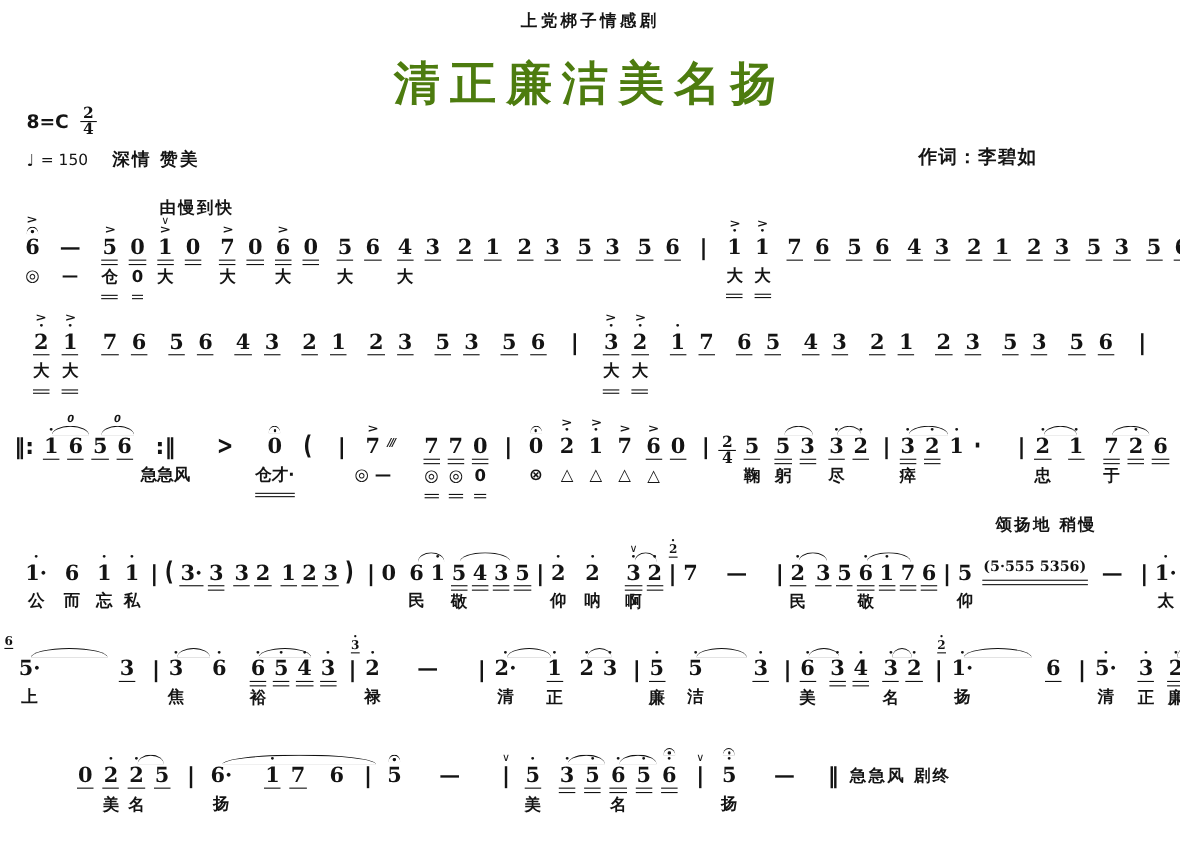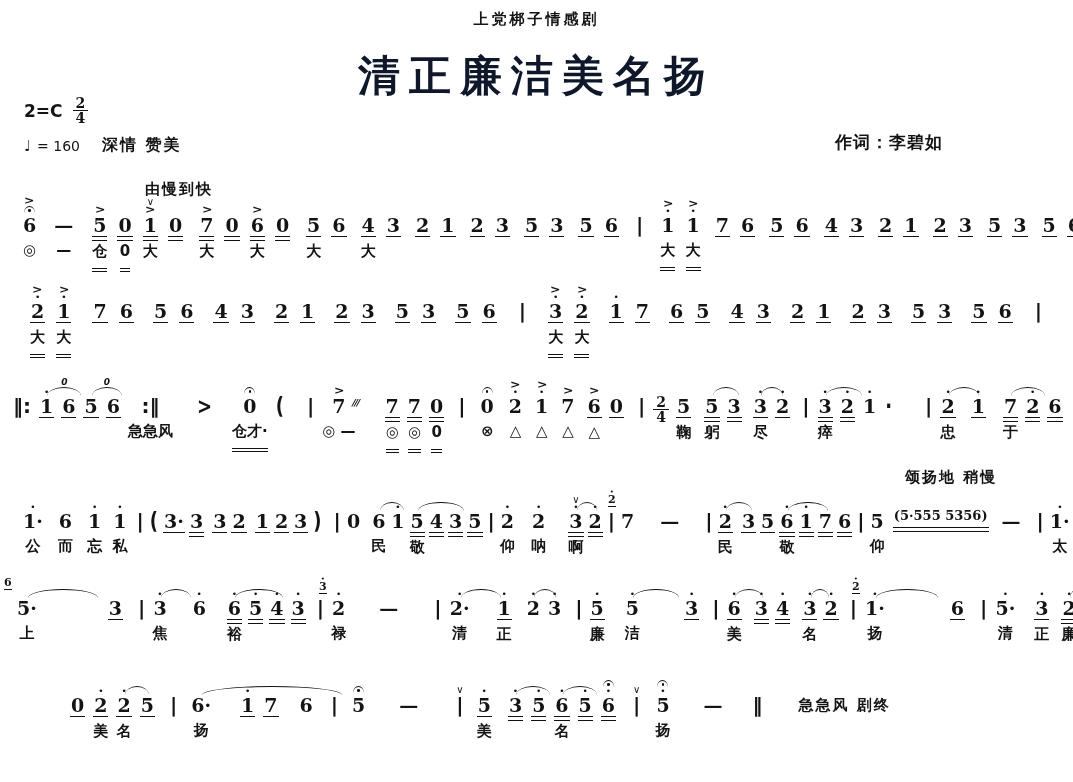--- a/index.html
+++ b/index.html
@@ -5,21 +5,21 @@
   html,body{margin:0;padding:0;}
   body{width:1073px;height:782px;background:#fff;position:relative;overflow:hidden;
        font-family:"DejaVu Sans",sans-serif;color:#141414;}
   .page{position:absolute;inset:0;background:#fff;}
 
   
   .series{position:absolute;top:10px;left:0;right:0;text-align:center;
           font-size:15px;font-weight:600;letter-spacing:3px;}
   .title{position:absolute;top:48px;left:0;right:0;text-align:center;margin:0;
          font-family:"DejaVu Serif",serif;font-weight:bold;font-size:42px;
-         letter-spacing:9px;color:#0f172a;}
+         letter-spacing:9px;color:#4d7c0f;}
   .subtitle{position:absolute;top:124px;left:0;right:0;text-align:center;
             font-size:15px;font-weight:600;}
   .keyrow{position:absolute;top:96px;left:24px;display:flex;align-items:center;gap:10px;
           font-weight:bold;font-size:17px;}
   .temporow{position:absolute;top:135px;left:24px;display:flex;align-items:center;gap:6px;
             font-size:14px;}
   .temporow .noteglyph{font-size:15px;}
   .temporow .expr{font-weight:bold;font-size:16px;margin-left:16px;letter-spacing:2px;}
   .credit{position:absolute;left:835px;font-size:17px;font-weight:bold;letter-spacing:1px;}
   .credit.lyr{top:131px;}
@@ -79,30 +79,30 @@
   .watermark .url{color:#c0431d;font-weight:bold;}
 </style>
 </head>
 <body>
 
 <div class="page">
   <div class="series">上党梆子情感剧</div>
   <h1 class="title">清正廉洁美名扬</h1>
 
   <div class="keyrow">
-    <span>2=C</span>
+    <span>8=C</span>
     <span class="timefrac">
       <span class="num">2</span>
       <span class="den">4</span>
     </span>
   </div>
 
   <div class="temporow">
     <span class="noteglyph">♩</span>
-    <span>= 160</span>
+    <span>= 150</span>
     <span class="expr">深情 赞美</span>
   </div>
 
   <div class="credit lyr">作词：李碧如</div>
 
   <div>
       <div class="system" style="top: 194px; left: 22px; gap: 10px;">
         <div class="sysmark" style="left: 123px; top: -14px;">由慢到快</div>
         <span class="tok note">
           <span class="above">
@@ -1386,21 +1386,21 @@
         <span class="tok note" style="margin-left: 24px;">
           <span class="above"></span>
           <span class="main">—</span>
           <span class="ly"></span>
         </span>
         <span class="tok bar" style="margin-left: 20px;">
           <span class="above"></span>
           <span class="main">‖</span>
           <span class="ly"></span>
         </span>
-        <span class="tok text" style="margin-left: 26px;">
+        <span class="tok text" style="">
           <span class="above"></span>
           <span class="main">急急风  剧终</span>
           <span class="ly"></span>
         </span>
       </div>
     </div>
 
 </div>
 
 </body></html>

